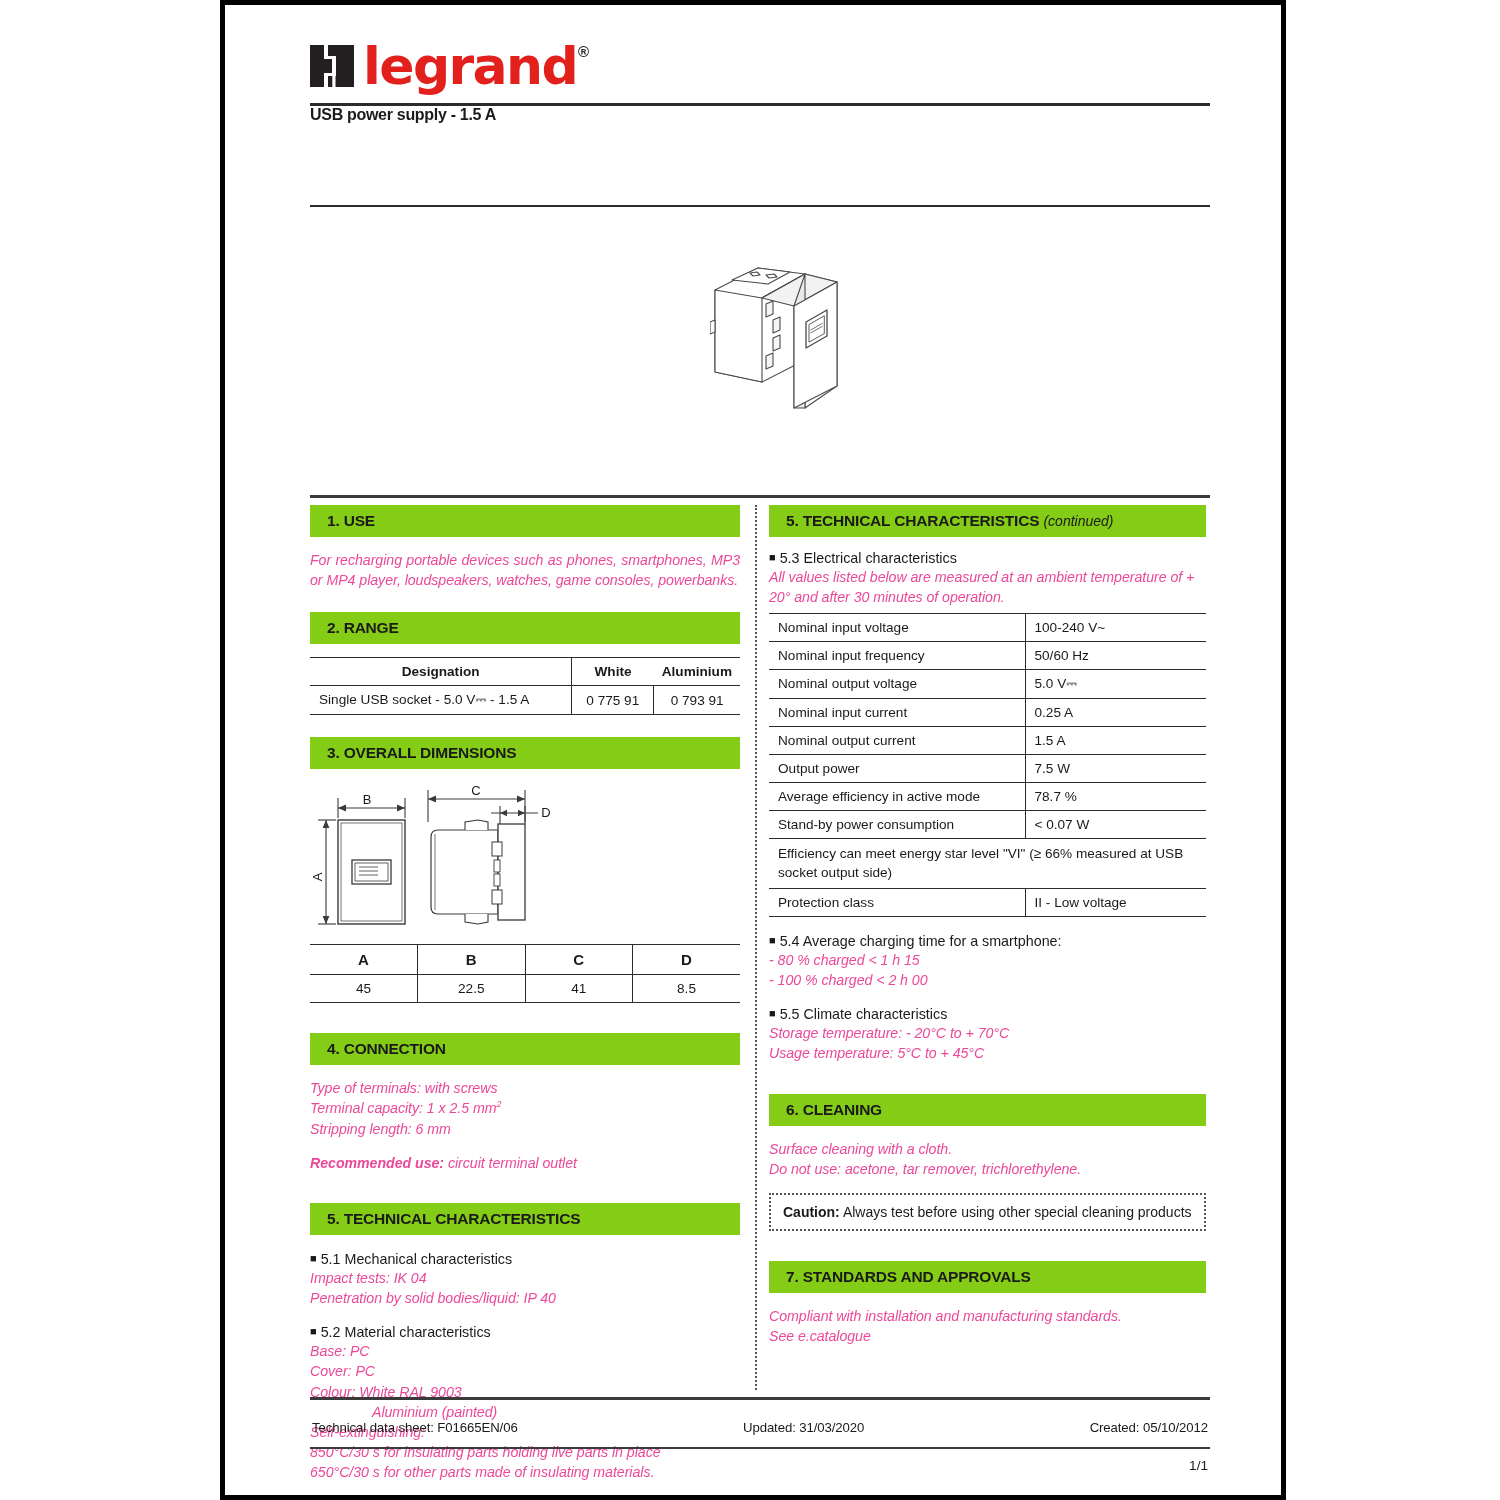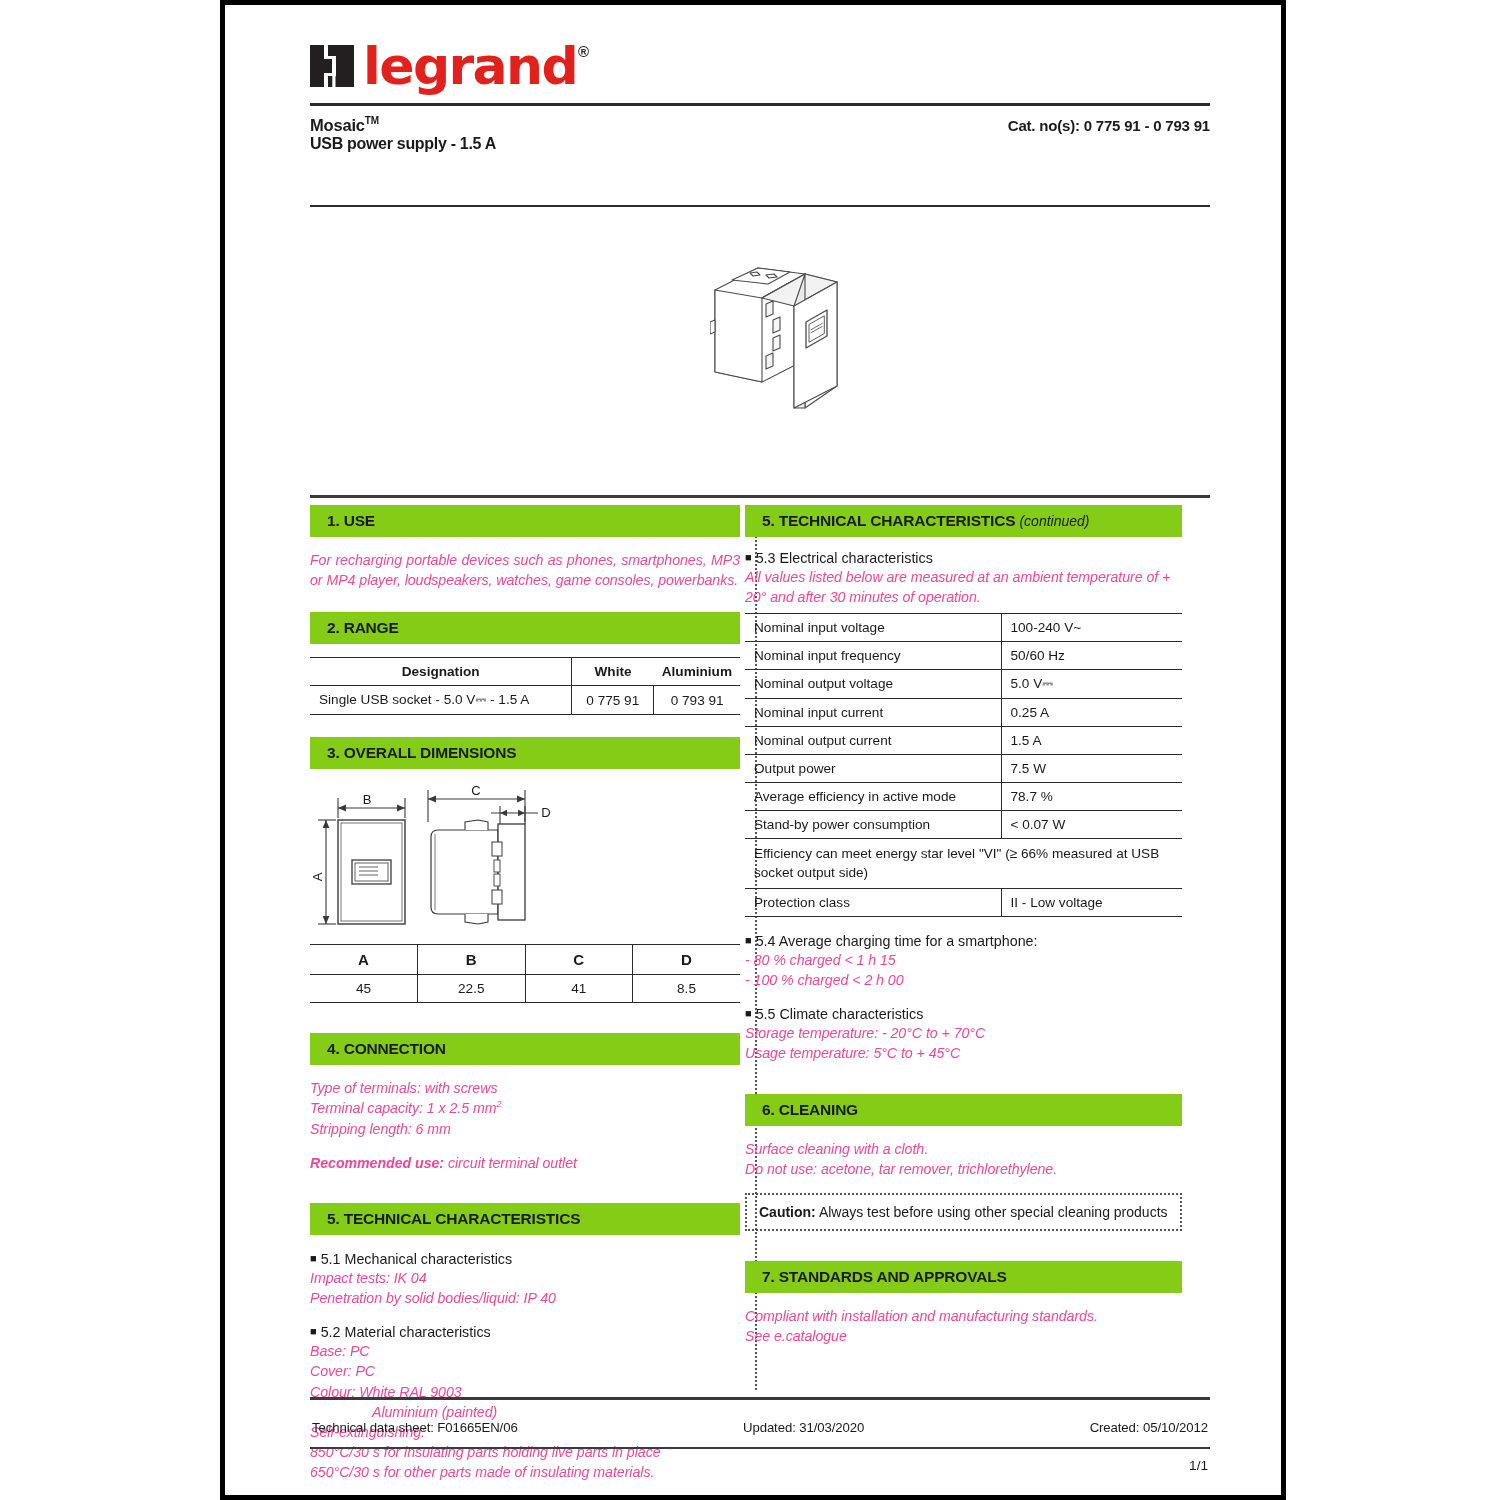--- a/index.html
+++ b/index.html
@@ -61,21 +61,21 @@
   .product-img { position: absolute; left: 400px; top: 55px; }
 
   
   .cols-rule { position: absolute; left: 85px; top: 490px; width: 900px; height: 3px; background: #3a3a3a; }
   .col-divider {
     position: absolute; left: 530px; top: 500px;
     width: 0; height: 885px;
     border-left: 2px dotted #555;
   }
   .col-left  { position: absolute; left: 85px;  top: 500px; width: 430px; }
-  .col-right { position: absolute; left: 520px; top: 500px; width: 437px; }
+  .col-right { position: absolute; left: 544px; top: 500px; width: 437px; }
 
   .sec-head {
     background: #84cc16;
     color: #1a1a1a;
     font-size: 15.5px;
     font-weight: bold;
     letter-spacing: -0.2px;
     padding: 7px 0 7px 17px;
     margin-bottom: 13px;
   }
@@ -162,24 +162,20 @@
         <path d="M14 2 L14 16 L22 16 L22 30 L14 30 L14 44 L18 44 L18 33 L26 33 L26 13 L18 13 L18 2 Z" fill="#ffffff"></path>
         <rect x="14.5" y="2" width="3.2" height="11" fill="#ffffff"></rect>
         <rect x="22.3" y="33" width="3.2" height="11" fill="#ffffff"></rect>
       </svg>
       <div class="logo-word">legrand</div>
       <div class="logo-reg">®</div>
     </div>
 
     <div class="rule-heavy"></div>
 
-    <div class="title-row">
-      <div class="title-left"><span>Mosaic</span><sup>TM</sup></div>
-      <div class="title-right">Cat. no(s): 0 775 91 - 0 793 91</div>
-    </div>
     <div class="title-line2">USB power supply - 1.5 A</div>
   </div>
 
   <div class="product-zone">
     <div class="product-rule-top"></div>
     <svg class="product-img" width="130" height="160" viewBox="0 0 130 160">
       <g fill="#ffffff" stroke="#4a4a4a" stroke-width="1.1" stroke-linejoin="round">
 
         <path d="M5 30 L48 8 L95 14 L95 100 L52 122 L5 112 Z"></path>
         <path d="M5 30 L52 38 L52 122 L5 112 Z"></path>

